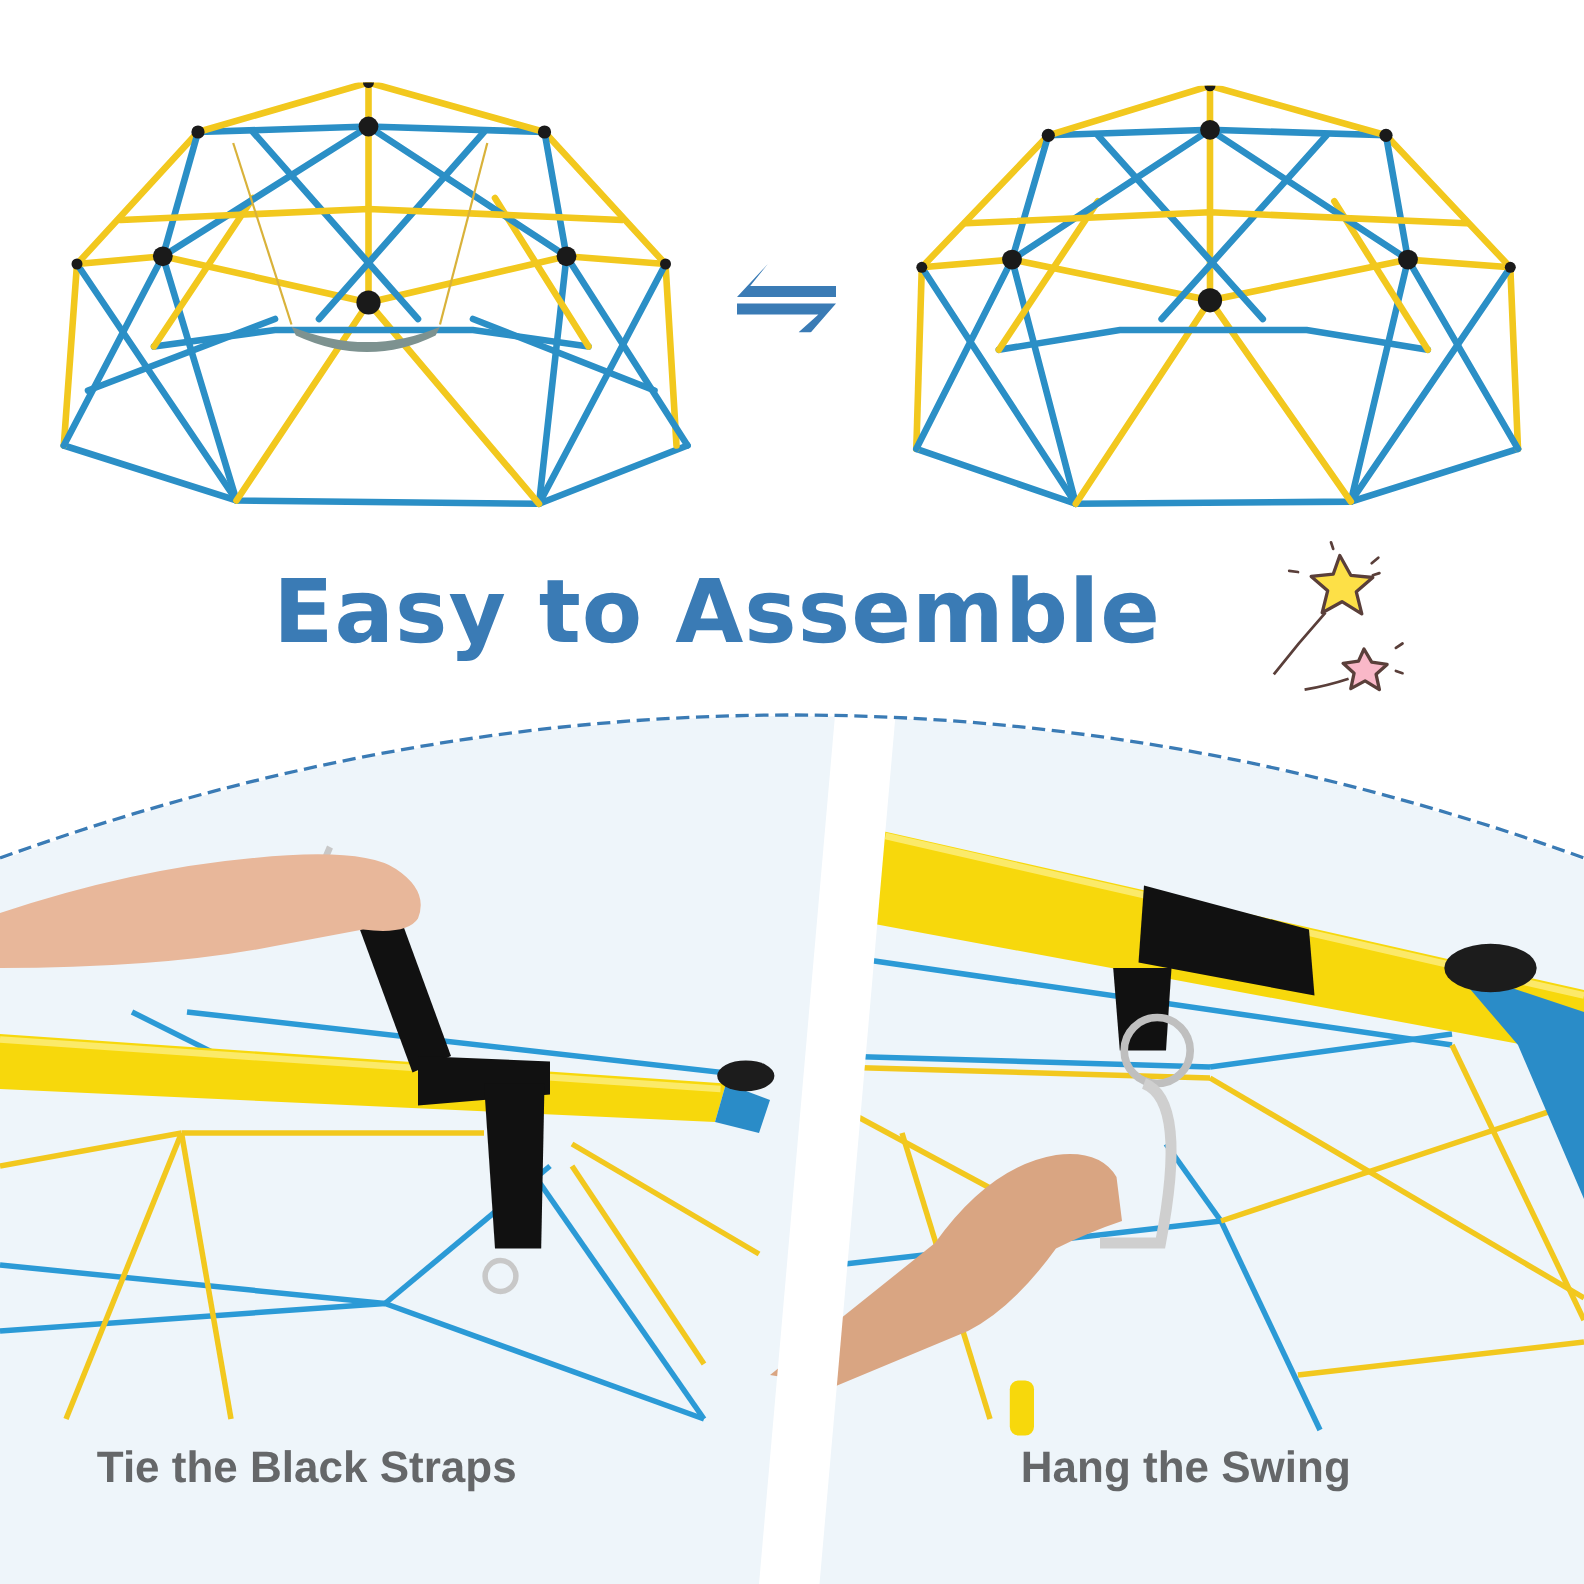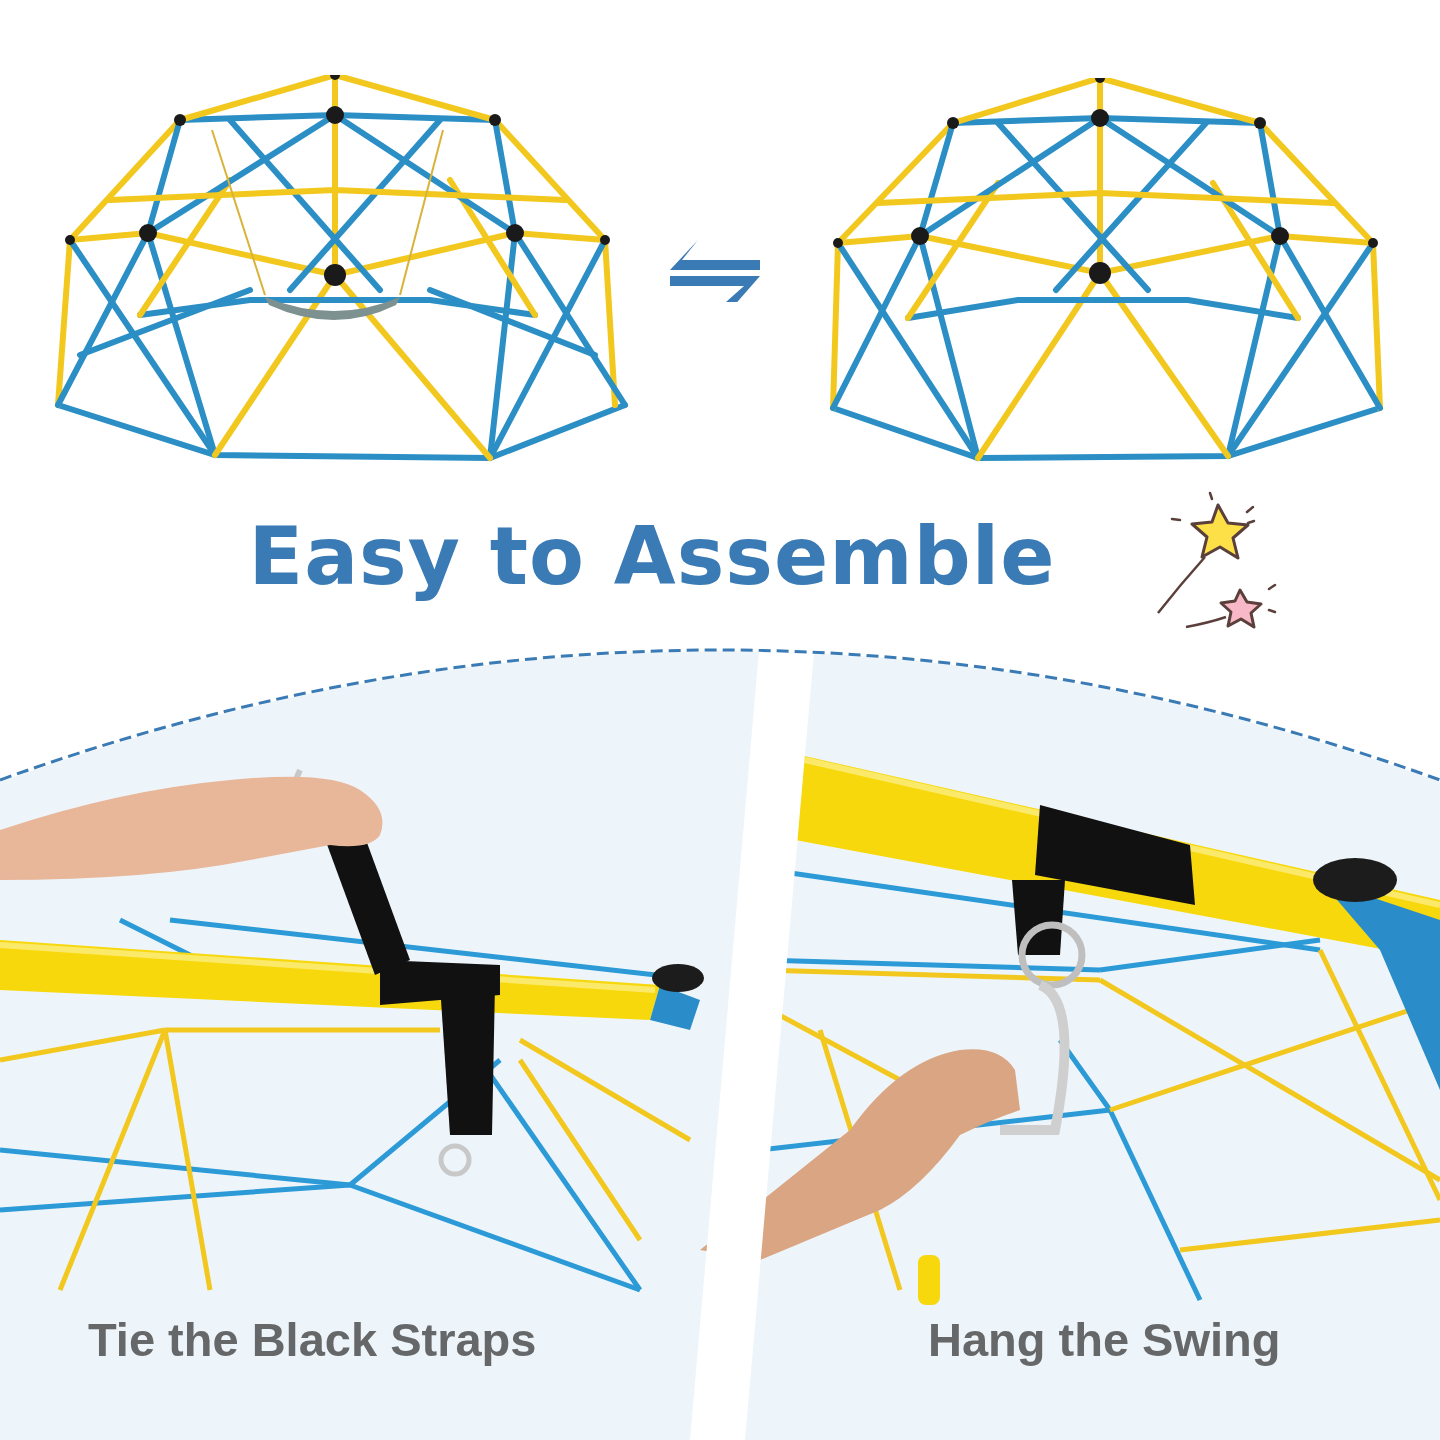--- a/index.html
+++ b/index.html
@@ -2,21 +2,21 @@
 <html><head>
 <meta charset="utf-8">
 <style>
   html, body { margin: 0; padding: 0; }
   body { width: 1440px; height: 1440px; background: #ffffff; position: relative; overflow: hidden; font-family: "DejaVu Sans", sans-serif; }
   .dome { position: absolute; }
   .swap-icon { position: absolute; left: 664px; top: 232px; width: 104px; height: 70px; }
   .title { position: absolute; left: 0; width: 1304px; top: 510px; text-align: center; font-family: "DejaVu Sans", sans-serif; font-weight: bold; font-size: 80px; color: #3a7bb5; letter-spacing: 1px; }
   .stars { position: absolute; left: 1150px; top: 485px; width: 140px; height: 150px; }
   .panel-wrap { position: absolute; left: 0; top: 0; width: 1440px; height: 1440px; }
-  .caption { position: absolute; font-family: "Liberation Sans", sans-serif; font-weight: bold; font-size: 47px; color: #656769; }
+  .caption { position: absolute; font-family: "Liberation Sans", sans-serif; font-weight: bold; font-size: 40px; color: #656769; }
 </style>
 </head>
 <body>
 
 <svg class="dome" style="left:50px;top:75px" width="580" height="395" viewBox="0 0 580 395">
   <g stroke-width="6" stroke-linecap="round" fill="none">
 
     <polyline stroke="#2b8fc6" points="8,330 165,380 440,383 575,330"></polyline>
 
     <line stroke="#f2c81e" x1="20" y1="165" x2="8" y2="330"></line>

